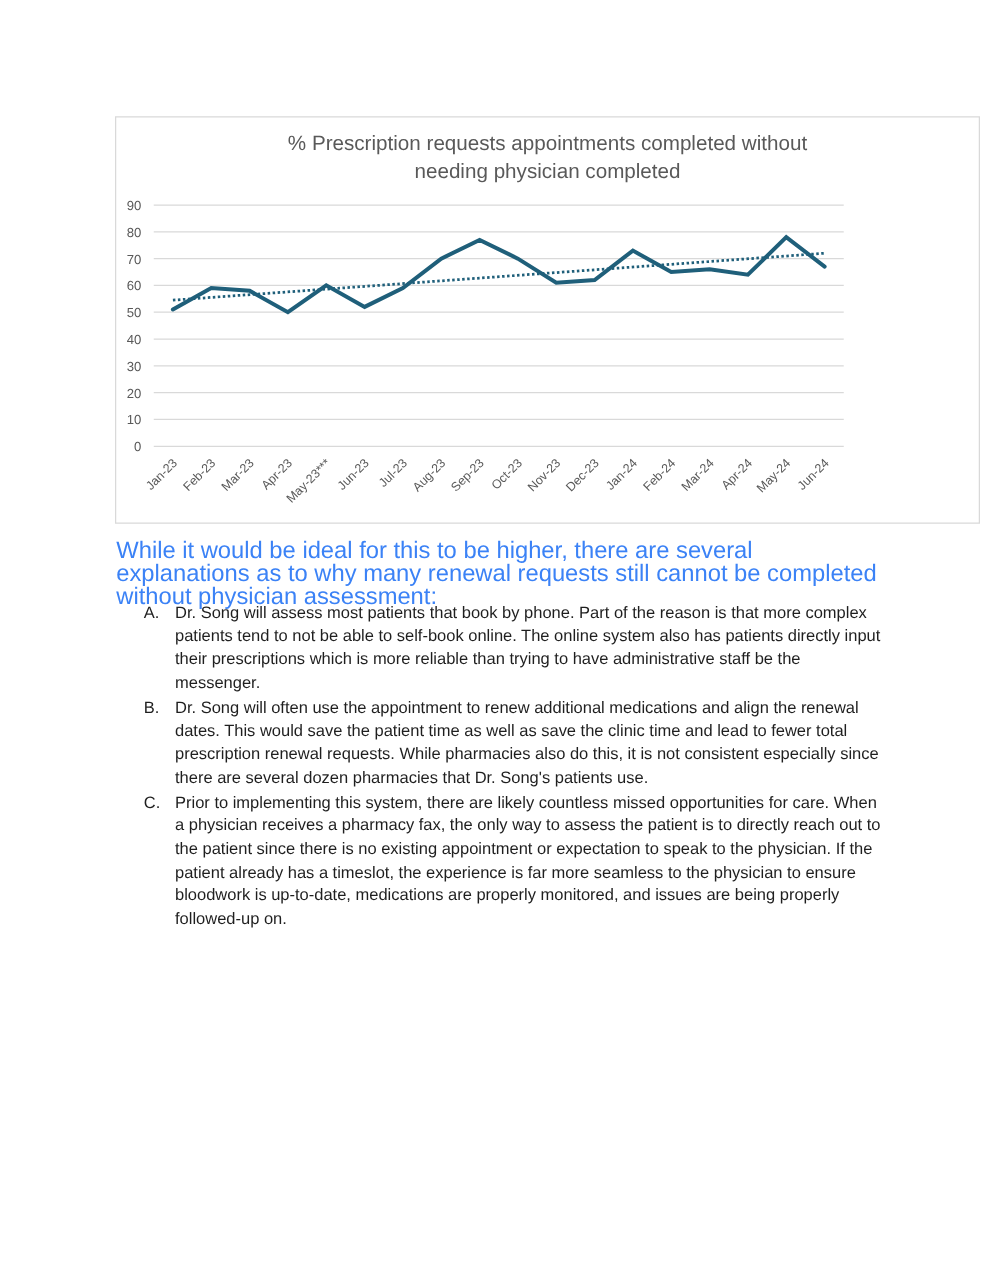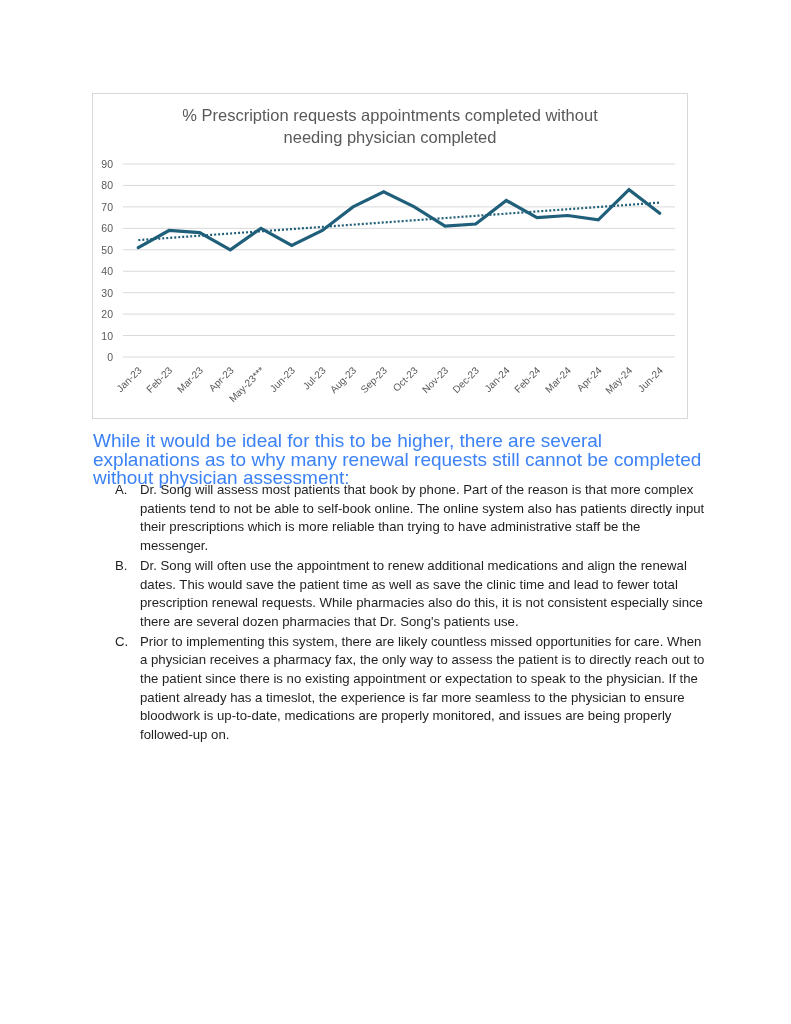--- a/index.html
+++ b/index.html
@@ -1,18 +1,18 @@
 <!DOCTYPE html>
 <html><head>
   <meta charset="utf-8">
   <style>
     html, body { margin: 0; padding: 0; background: #ffffff; }
     body { width: 791px; height: 1024px; position: relative; overflow: hidden;
            font-family: "Liberation Sans", sans-serif; color: #1f1f1f; }
-    .chart-box { position: absolute; left: 92px; top: 93px; width: 596px; height: 326px;
+    .chart-box { position: absolute; left: 92px; top: 93px; width: 692px; height: 326px;
                  border: 1px solid #d9d9d9; box-sizing: border-box; background: #fff; }
     .chart-title { position: absolute; left: 0; right: 0; top: 10px; text-align: center;
                    font-size: 16.5px; line-height: 22px; color: #595959; }
     .chart-svg { position: absolute; left: 0; top: 0; }
     .intro { position: absolute; left: 93px; top: 432px; width: 620px; font-size: 19px;
              line-height: 18.5px; color: #3b82f6; }
     .list { position: absolute; left: 115px; top: 481px; width: 595px; margin: 0; padding: 0; list-style: none; }
     .list li { position: relative; padding-left: 25px; font-size: 13.2px; line-height: 18.7px; margin-bottom: 1px; }
     .list .marker { position: absolute; left: 0; top: 0; }
     .list b { font-weight: normal; }

